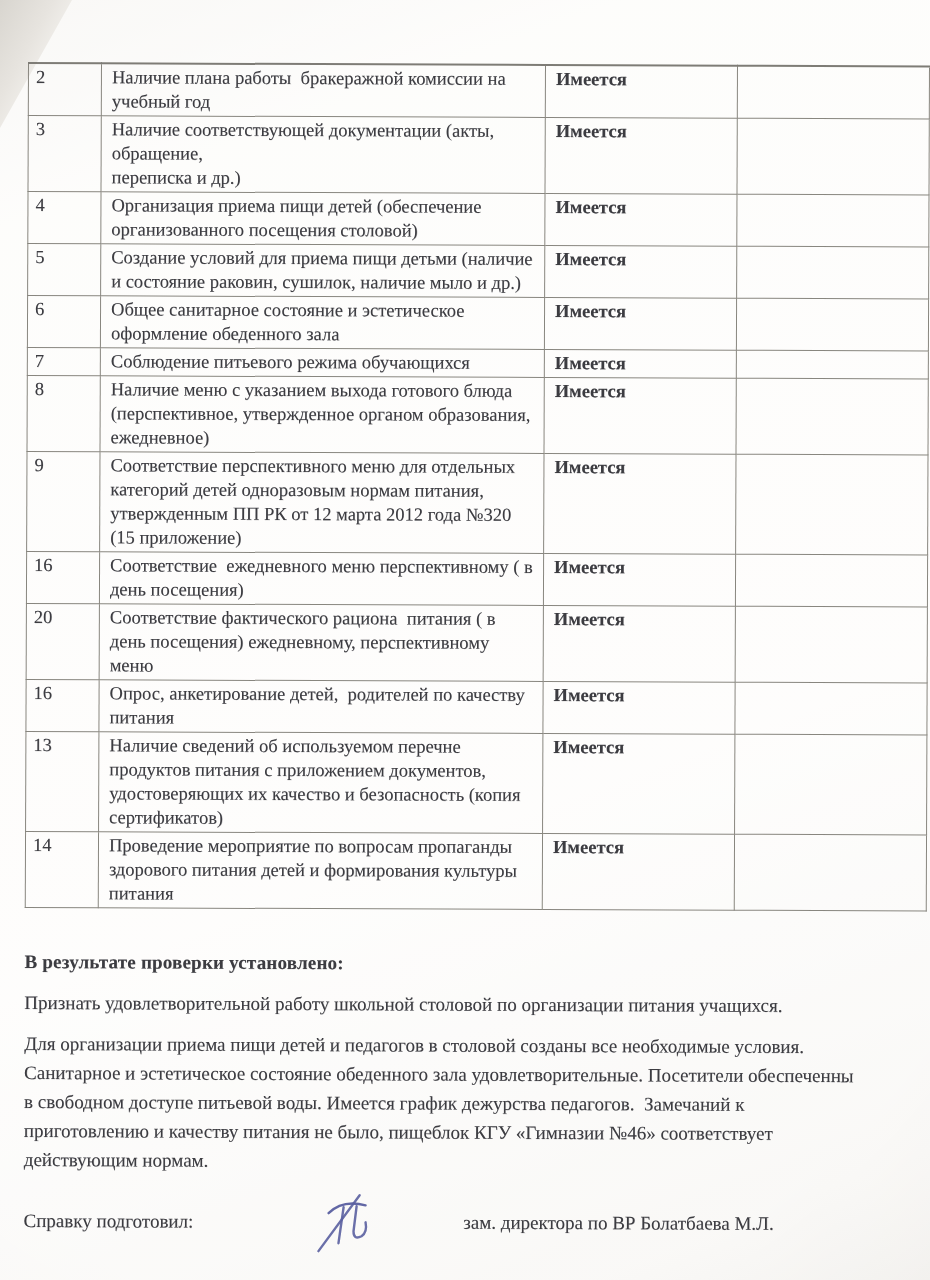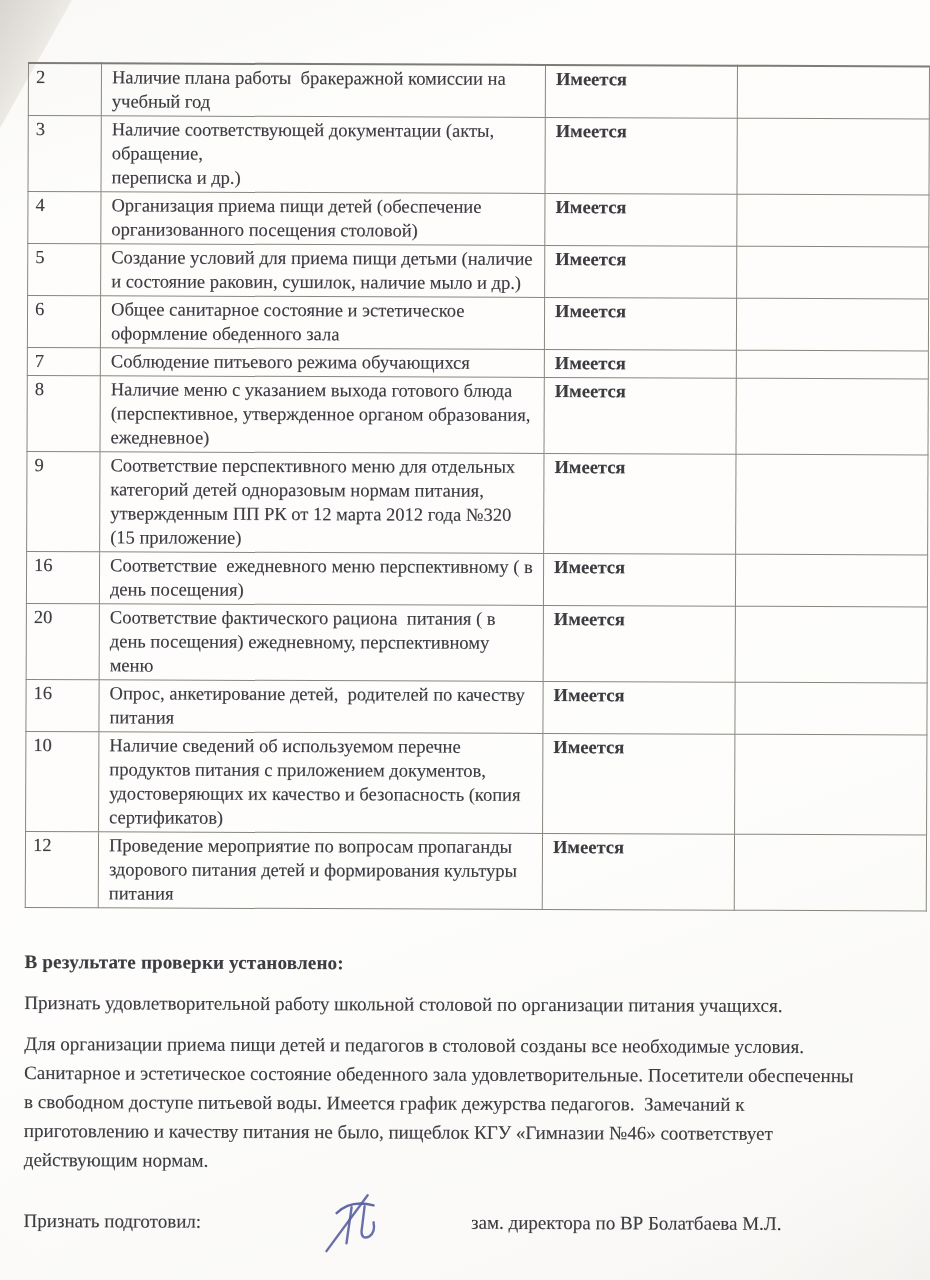--- a/index.html
+++ b/index.html
@@ -168,42 +168,42 @@
             <td>Имеется</td>
             <td></td>
           </tr>
           <tr>
             <td>16</td>
             <td>Опрос, анкетирование детей,  родителей по качеству питания</td>
             <td>Имеется</td>
             <td></td>
           </tr>
           <tr>
-            <td>10</td>
+            <td>13</td>
             <td>Наличие сведений об используемом перечне продуктов питания с приложением документов, удостоверяющих их качество и безопасность (копия сертификатов)</td>
             <td>Имеется</td>
             <td></td>
           </tr>
           <tr>
-            <td>12</td>
+            <td>14</td>
             <td>Проведение мероприятие по вопросам пропаганды здорового питания детей и формирования культуры питания</td>
             <td>Имеется</td>
             <td></td>
           </tr>
         </tbody>
     </table>
 
     <p class="conclusion-heading body-text">В результате проверки установлено:</p>
 
     <p class="body-text p1">Признать удовлетворительной работу школьной столовой по организации питания учащихся.</p>
 
     <p class="body-text p2">Для организации приема пищи детей и педагогов в столовой созданы все необходимые условия. Санитарное и эстетическое состояние обеденного зала удовлетворительные. Посетители обеспеченны в свободном доступе питьевой воды. Имеется график дежурства педагогов.  Замечаний к приготовлению и качеству питания не было, пищеблок КГУ «Гимназии №46» соответствует действующим нормам.</p>
 
     <div class="sigrow">
-      <span class="sig-label">Признать подготовил:</span>
+      <span class="sig-label">Справку подготовил:</span>
 
       <span class="sig-mark" style="color: rgb(90, 95, 160);">
         <svg viewBox="0 0 70 80" fill="none" stroke="currentColor" stroke-width="2.4" stroke-linecap="round" stroke-linejoin="round">
           <path d="M6 70 L47 14" opacity="0.9"></path>
           <path d="M16 32 Q30 18 53 24" opacity="0.95"></path>
           <path d="M31 26 L26 62" opacity="0.9"></path>
           <path d="M44 25 L41 50 Q41 59 49 55 Q55 51 53 41" opacity="0.9"></path>
         </svg>
       </span>
 

